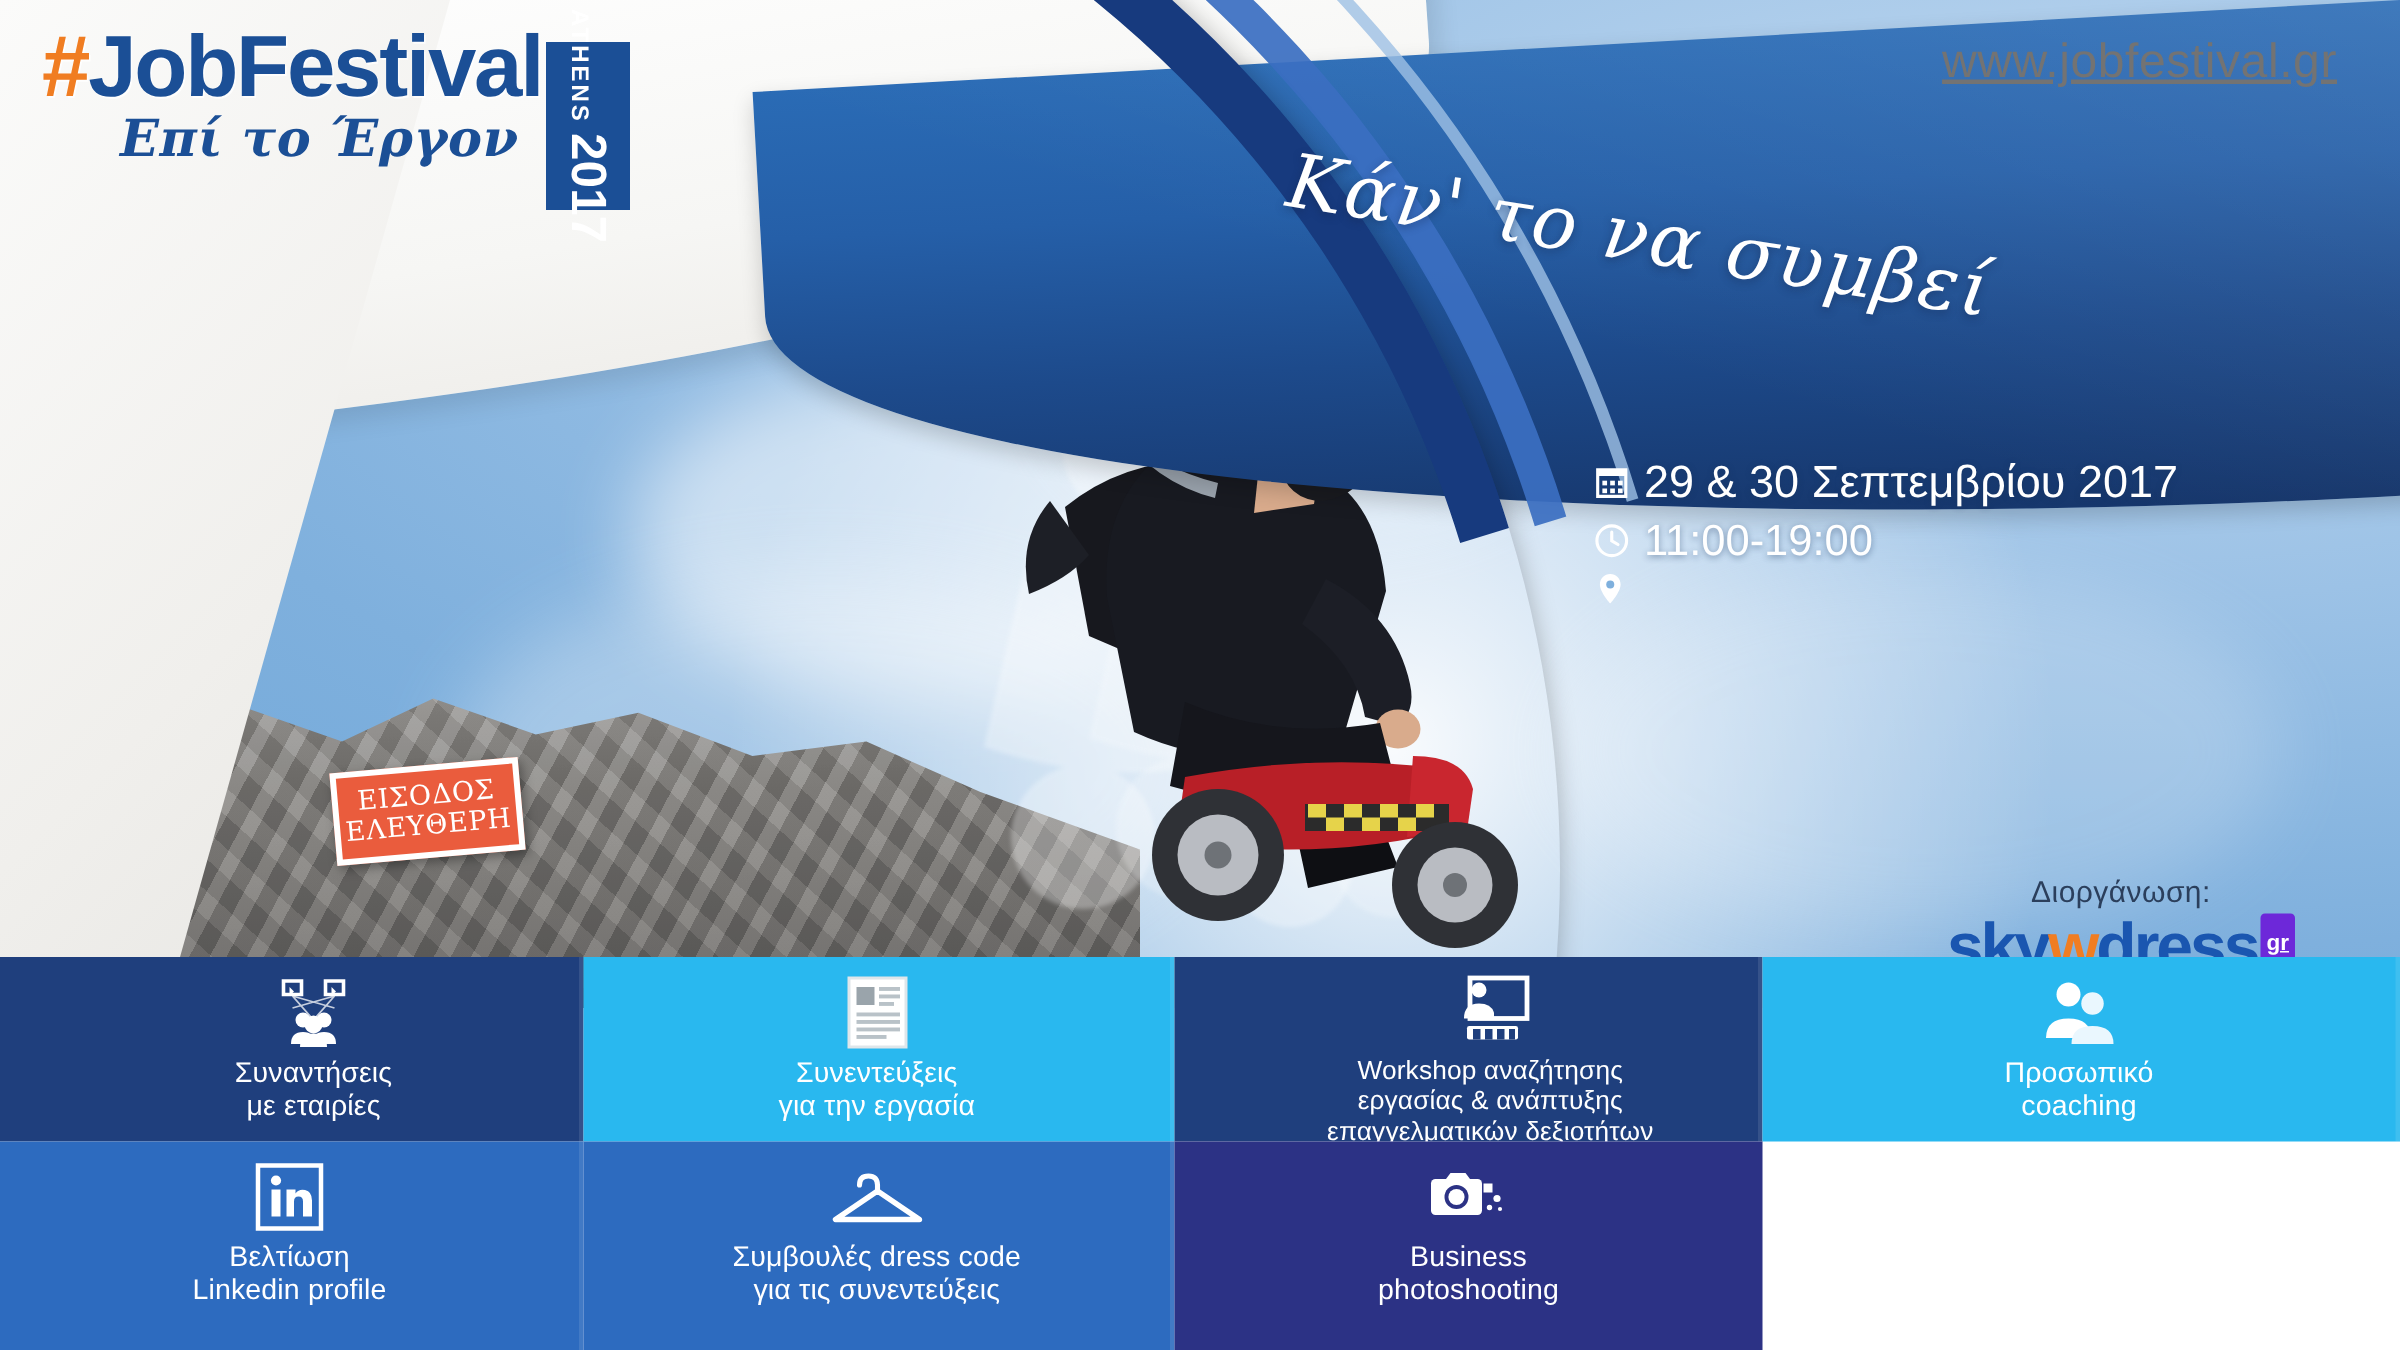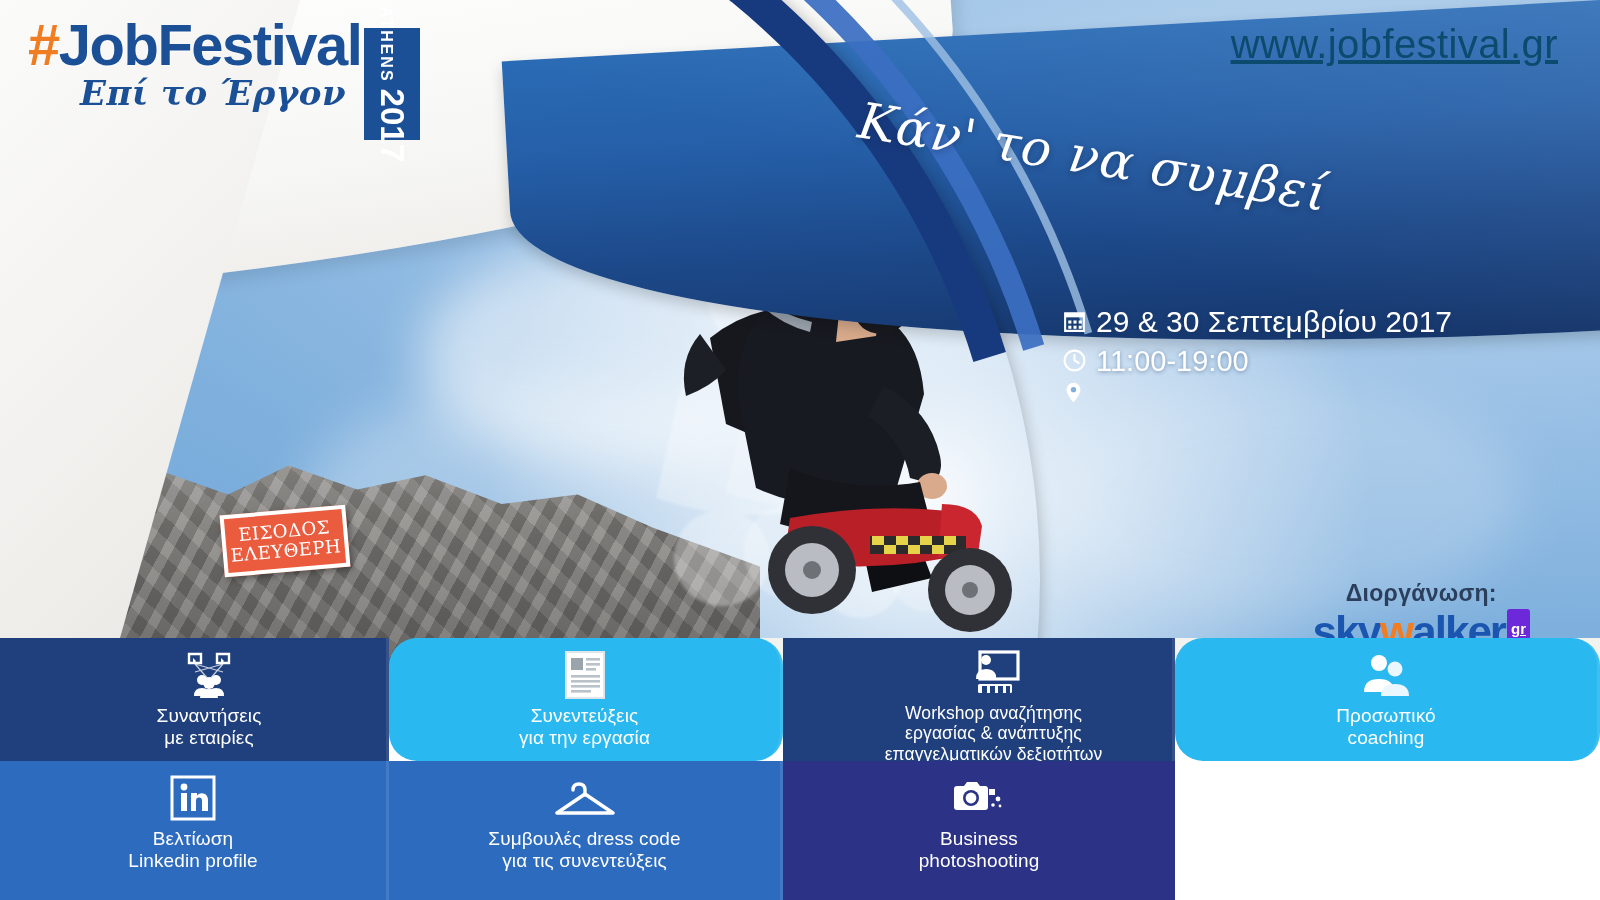--- a/index.html
+++ b/index.html
@@ -83,21 +83,21 @@
       margin-top:2px; line-height:1; letter-spacing:.5px; }
   .logo-badge { position:absolute; right:0; top:12px; width:56px; height:112px;
       background:#1b4f96; color:#fff; }
   .logo-badge .vert { position:absolute; left:50%; top:50%;
       transform:translate(-50%,-50%) rotate(90deg); white-space:nowrap;
       display:flex; align-items:baseline; gap:6px; }
   .logo-badge .athens { font-size:16px; font-weight:bold; letter-spacing:2px; }
   .logo-badge .year { font-size:33px; font-weight:bold; letter-spacing:0px; }
 
   
-  .site-url { position:absolute; right:42px; top:22px; font-size:40px; color:#0c4a6e;
+  .site-url { position:absolute; right:42px; top:22px; font-size:32px; color:#737373;
       letter-spacing:.4px;text-align:center; }
 
   
   .tagline { position:absolute; left:856px; top:128px; width:470px;
       font-family:"DejaVu Serif", serif; font-style:italic; font-size:50px;
       color:#ffffff; white-space:nowrap; transform:rotate(9deg);
       text-shadow:0 2px 6px rgba(20,40,80,.45); letter-spacing:1px; }
 
   
   .info { position:absolute; left:1062px; top:302px; width:420px; color:#fff;
@@ -131,21 +131,21 @@
         repeating-linear-gradient(118deg, rgba(255,255,255,.14) 0 10px, rgba(0,0,0,.10) 10px 22px),
         repeating-linear-gradient(42deg, rgba(0,0,0,.10) 0 16px, rgba(255,255,255,.06) 16px 30px);
       mix-blend-mode:overlay; }
 
   
   .scene { position:absolute; left:640px; top:218px; width:440px; height:420px; }
   .ghost { position:absolute; opacity:.30; filter:blur(1.5px); }
 
   
   .organiser { position:absolute; right:70px; bottom:18px; text-align:center; }
-  .organiser-label { font-size:23px; color:#2b3f5c; letter-spacing:.3px;font-weight:bold; }
+  .organiser-label { font-size:20px; color:#2b3f5c; letter-spacing:.3px; }
   .sky-logo { margin-top:2px; font-size:44px; font-weight:bold; letter-spacing:-2px;
       line-height:1; display:flex; align-items:flex-end; justify-content:center;text-align:center; }
   .sky-logo .b { color:#1a56b0; }
   .sky-logo .o { color:#f07d22; }
   .sky-logo .gr { font-size:15px; background:#6d28d9; color:#fff; padding:12px 4px;
       border-radius:3px; margin-left:2px; margin-bottom:6px; letter-spacing:0;text-decoration:underline; }
 
   
   .tiles { position:absolute; left:0; top:638px; width:1600px; height:262px;
       display:grid; grid-template-columns:389px 394px 392px 425px;
@@ -153,21 +153,21 @@
   .tile { display:flex; flex-direction:column; align-items:center; justify-content:flex-start;
       padding-top:12px; color:#fff; text-align:center; position:relative;
       border-right:3px solid rgba(255,255,255,.10); }
   .tile:last-child { border-right:none; }
   .tile-icon { height:50px; display:flex; align-items:center; justify-content:center;
       margin-bottom:5px; }
   .tile-label { font-size:19px; line-height:1.16; letter-spacing:.1px; }
   .tile-label.sm { font-size:17.5px; }
 
   .c-navy   { background:#1f3f7d;padding-left:32px; }
-  .c-cyan   { background:#29b8ef;border-radius:28px; }
+  .c-cyan   { background:#29b8ef; }
   .c-blue   { background:#2d6bbf; }
   .c-indigo { background:#2c3285; }
 </style>
 </head>
 <body>
 
 <div id="poster">
 
   <div class="hero">
 
@@ -319,21 +319,21 @@
     <div class="free-entry">
       <span>ΕΙΣΟΔΟΣ</span>
       <span>ΕΛΕΥΘΕΡΗ</span>
     </div>
 
     <div class="organiser">
       <div class="organiser-label">Διοργάνωση:</div>
       <div class="sky-logo">
         <span class="b">sky</span>
           <span class="o">w</span>
-          <span class="b">alker</span>
+          <span class="b">dress</span>
           <span class="gr">gr</span>
       </div>
     </div>
   </div>
 
   <div class="tiles">
 
     <div class="tile c-navy">
       <div class="tile-icon">
         <svg width="56" height="50" viewBox="0 0 56 50" fill="#fff" aria-hidden="true">

